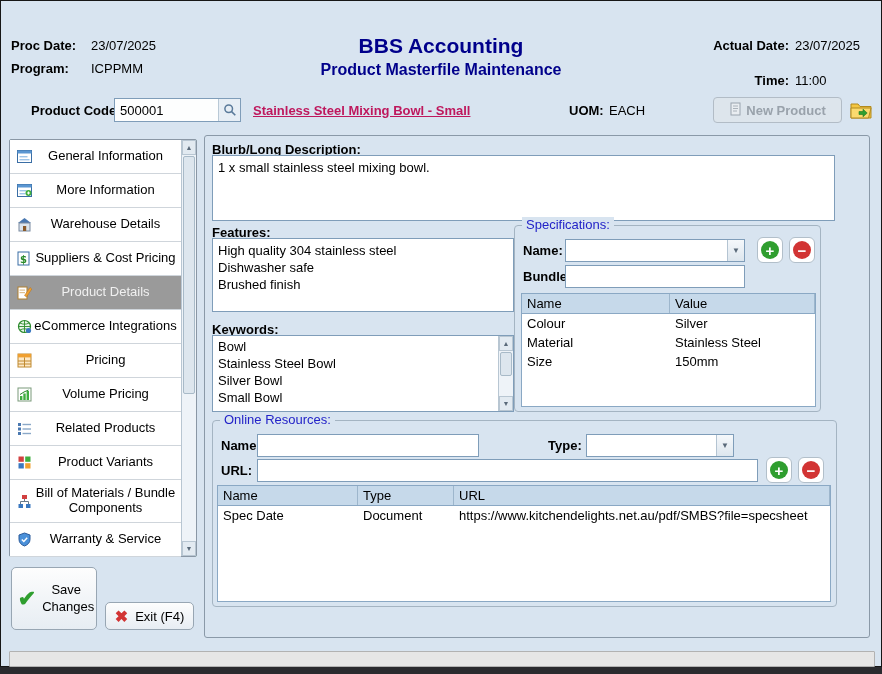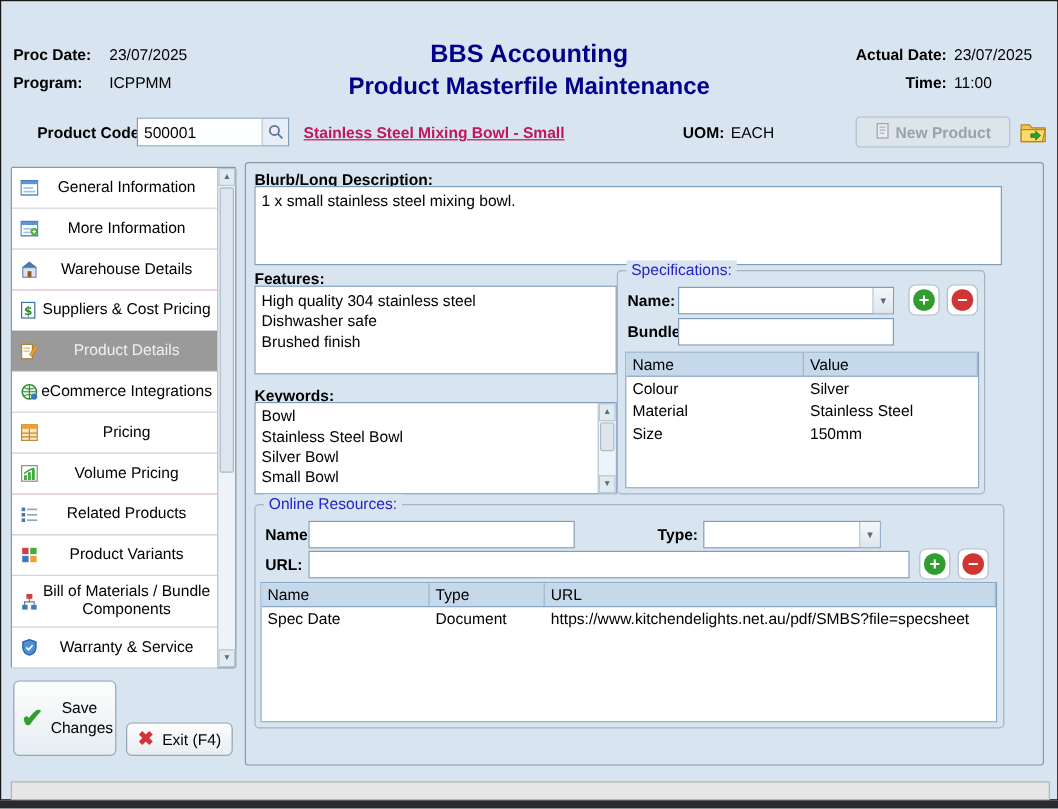--- a/index.html
+++ b/index.html
@@ -10,41 +10,41 @@
 
   
   .titlebar{position:absolute;left:0;top:0;right:0;height:28px;background:#fff;display:flex;align-items:center;border-bottom:1px solid #e8e8e8}
   .app-icon{margin-left:7px;display:flex}
   .title-text{margin-left:7px;font-size:13px}
   .win-controls{margin-left:auto;display:flex;height:100%}
   .win-btn{width:46px;height:100%;display:flex;align-items:center;justify-content:center;font-size:13px;color:#222;cursor:default}
 
   
   .hdr-left{position:absolute;left:10px;top:37px;display:grid;grid-template-columns:80px auto;row-gap:8px}
-  .hdr-right{position:absolute;right:10px;top:37px;display:grid;grid-template-columns:86px 76px;row-gap:8px}
+  .hdr-right{position:absolute;right:10px;top:37px;display:grid;grid-template-columns:86px 76px;row-gap:20px}
   .hdr-right .lbl{text-align:right;padding-right:6px}
   .hdr-right .val{text-align:left}
   .lbl{font-weight:bold}
   .hdr-center{position:absolute;left:0;top:33px;width:100%;text-align:center;color:#00008b}
   .hdr-center .t1{font-size:21px;font-weight:bold}
-  .hdr-center .t2{font-size:20px;font-weight:bold;margin-top:3px}
+  .hdr-center .t2{font-size:16px;font-weight:bold;margin-top:3px}
 
   
   .pc-label{position:absolute;left:30px;top:102px;font-weight:bold}
   .pc-box{position:absolute;left:113px;top:97px;width:127px;height:24px;border:1px solid #7f9db9;background:#fff;display:flex}
   .pc-box input{flex:1;border:0;outline:0;padding:0 5px;font:13px "Liberation Sans",sans-serif;background:#fdfefe;min-width:0}
   .pc-search{width:22px;display:flex;align-items:center;justify-content:center;background:#e7eef5;border-left:1px solid #b9c9d6;cursor:pointer}
   .product-link{position:absolute;left:252px;top:102px;color:#be185d;font-weight:600;text-decoration:underline;cursor:pointer}
   .uom-label{position:absolute;left:568px;top:102px;font-weight:bold}
   .uom-value{position:absolute;left:608px;top:102px}
   .new-product-btn{position:absolute;left:712px;top:96px;width:129px;height:26px;background:#dde5ec;border:1px solid #b2bcc6;border-radius:4px;display:flex;align-items:center;justify-content:center;gap:3px;color:#99a2ab;font-weight:bold}
   .folder-btn{position:absolute;left:847px;top:96px;width:26px;height:26px;display:flex;align-items:center;justify-content:center;cursor:pointer}
 
   
-  .sidebar{position:absolute;left:8px;top:138px;width:188px;height:418px;background:#be185d;border:1px solid #8a97a5;border-radius:2px}
+  .sidebar{position:absolute;left:8px;top:138px;width:188px;height:418px;background:#86efac;border:1px solid #8a97a5;border-radius:2px}
   .nav-list{position:absolute;left:0;top:0;right:15px;bottom:0}
   .nav-item{display:flex;align-items:center;height:34px;border-bottom:1px solid #cfd5db;padding-left:7px;cursor:pointer;background:#fff}
   .nav-item.tall{height:43px}
   .nav-item.selected{background:#9a9a9a}
   .nav-item.selected .nav-label{color:#f0f0f0}
   .nav-icon{width:17px;display:flex;flex-shrink:0}
   .nav-label{flex:1;text-align:center;font-size:13px;padding-right:4px;line-height:1.15}
   .sb{position:absolute;top:0;right:0;bottom:0;width:15px;background:#eef3f8;border-left:1px solid #b8c6d2}
   .sb-btn{position:absolute;left:0;width:14px;height:15px;background:#e2eaf1;border:1px solid #b8c6d2;font-size:7px;color:#5a6a7a;display:flex;align-items:center;justify-content:center;cursor:pointer}
   .sb-up{top:0}

